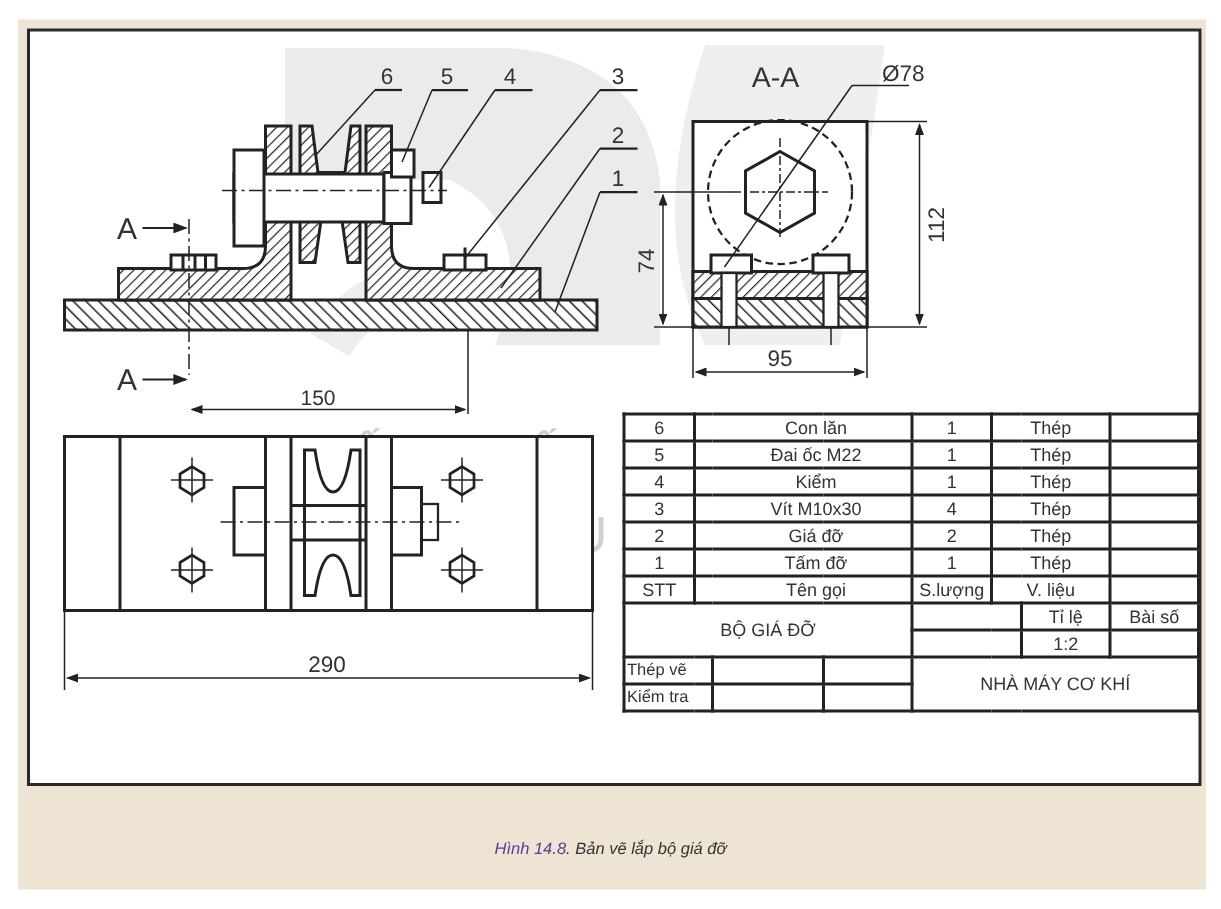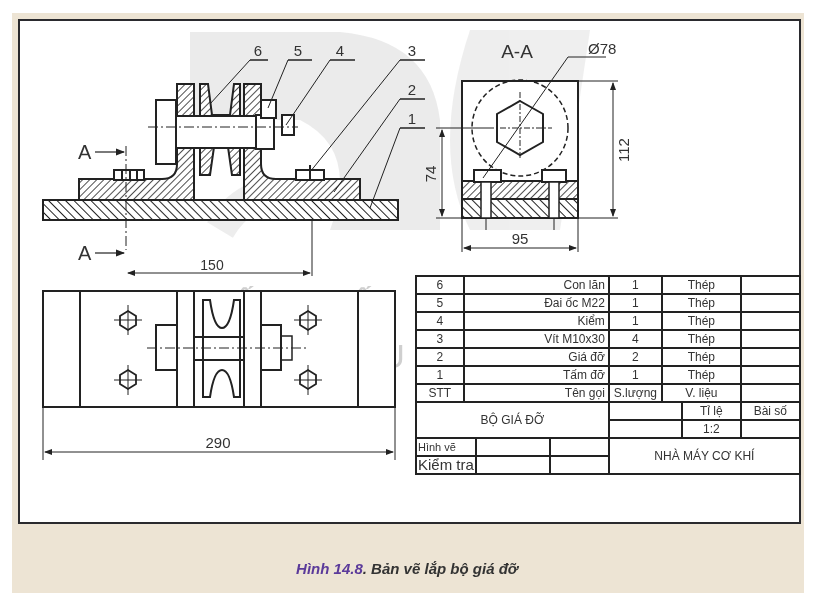--- a/index.html
+++ b/index.html
@@ -1,25 +1,25 @@
 <!DOCTYPE html>
 <html><head>
 <meta charset="utf-8">
 <style>
   html, body { margin:0; padding:0; background:#ffffff; }
   body { width:814px; height:606px; position:relative; overflow:hidden; font-family:"Liberation Sans", sans-serif; }
   .panel { position:absolute; left:12px; top:13px; width:792px; height:580px; background:#ede4d4; }
   .frame { position:absolute; left:18px; top:19px; width:779px; height:501px; background:#fff; border:2px solid #2a2a2e; }
   svg.drawing { position:absolute; left:0; top:0; width:814px; height:606px; }
-  .caption { position:absolute; left:0; width:814px; top:560px; text-align:center; font-size:15px; font-style:italic; color:#333;font-weight:bold; }
+  .caption { position:absolute; left:0; width:814px; top:560px; text-align:center; font-size:11px; font-style:italic; color:#333; }
   .caption .fig { color:#5b3a9a; }
   table.bom { position:absolute; left:415px; top:275px; border-collapse:collapse; font-size:12px; color:#333; background:#fff; }
   table.bom td { border:2px solid #222; padding:0 3px; height:16px; line-height:14px; white-space:nowrap; overflow:hidden; }
   .c { text-align:center; }
-  .l { text-align:right; padding-left:20px !important;margin-top:17px; }
+  .l { text-align:center; padding-left:20px !important;margin-top:17px; }
   .tb td { height:19px; }
 </style>
 </head>
 <body>
 
 <div class="panel"></div>
 <div class="frame"></div>
 
 <svg class="drawing" viewBox="0 0 814 606">
   <defs>
@@ -259,27 +259,27 @@
     <td colspan="2"></td>
     <td class="c">Tỉ lệ</td>
     <td class="c">Bài số</td>
   </tr>
   <tr class="tb">
     <td colspan="2"></td>
     <td class="c">1:2</td>
     <td></td>
   </tr>
   <tr class="tb">
-    <td style="padding:0 1px;font-size:11px" colspan="2">Hình vẽ</td>
+    <td style="padding:0 1px;font-size:11px" colspan="2">Thép vẽ</td>
     <td></td>
     <td></td>
     <td class="c" colspan="4" rowspan="2">NHÀ MÁY CƠ KHÍ</td>
   </tr>
   <tr class="tb">
-    <td style="padding:0 1px;font-size:15px" colspan="2">Kiểm tra</td>
+    <td style="padding:0 1px;font-size:11px" colspan="2">Kiểm tra</td>
     <td></td>
     <td></td>
   </tr>
 </tbody>
   </table>
 
 <div class="caption">
   <span class="fig">Hình 14.8</span><span>. Bản vẽ lắp bộ giá đỡ</span>
 </div>
 

